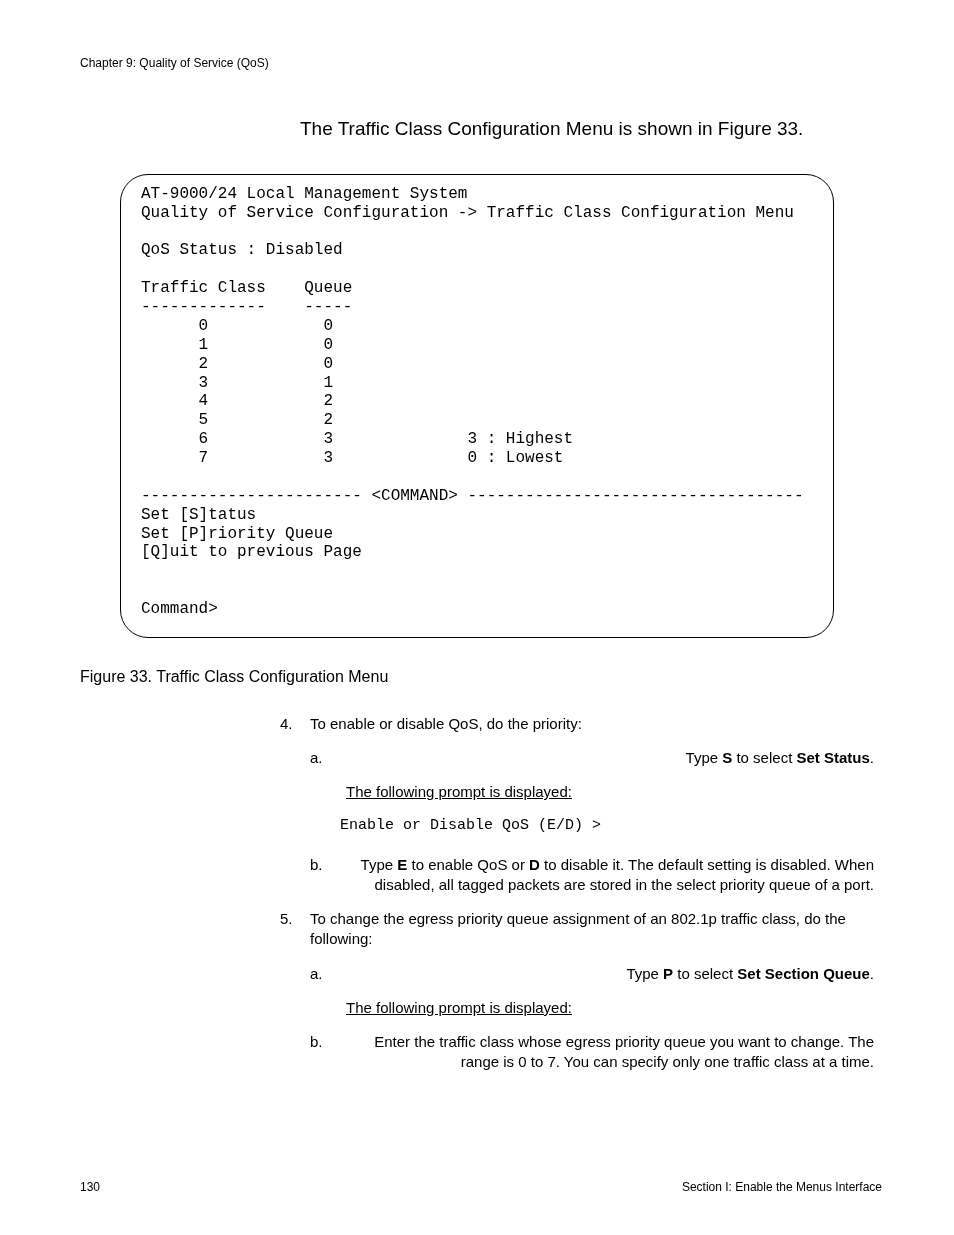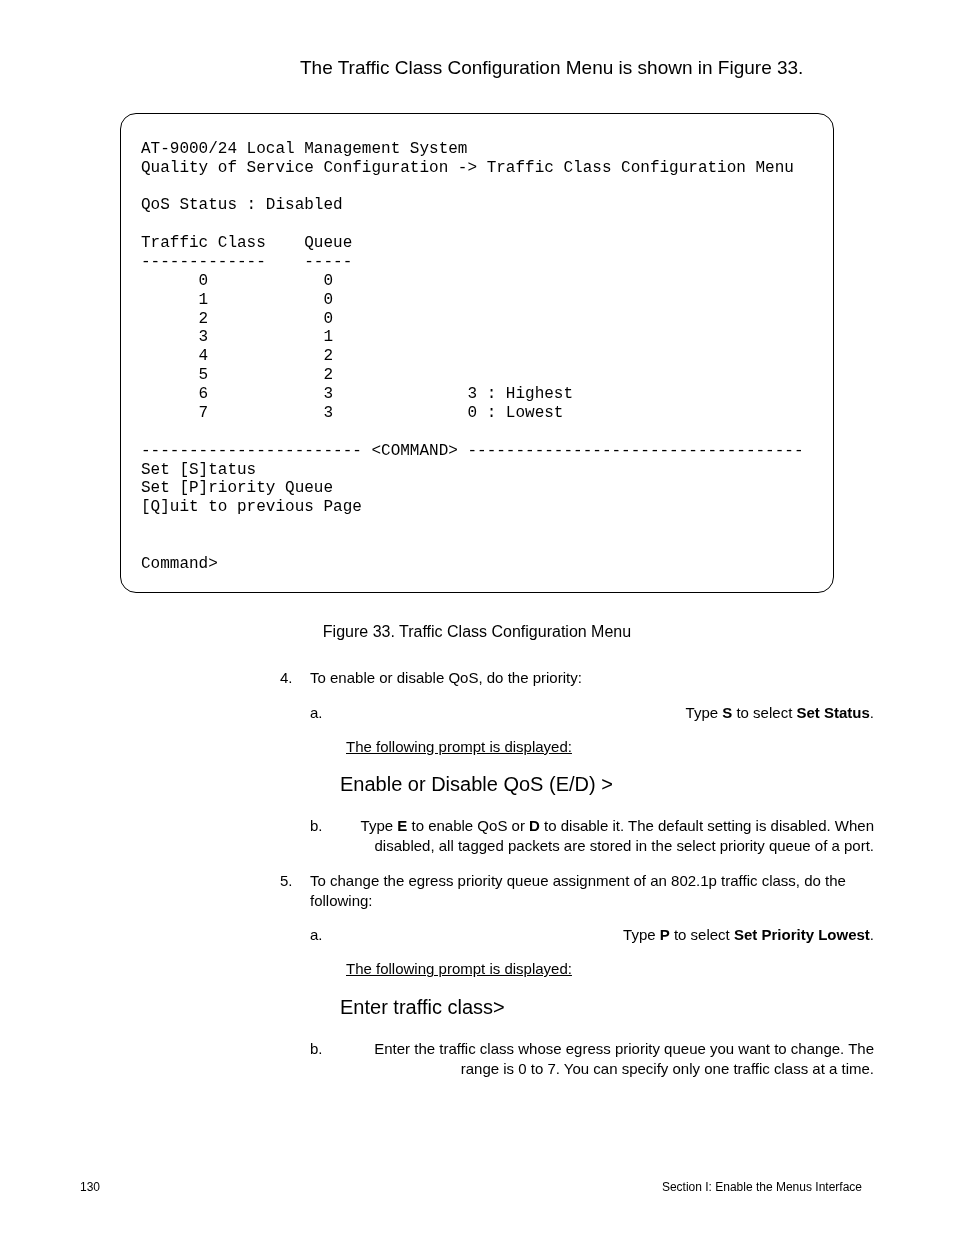--- a/index.html
+++ b/index.html
@@ -23,29 +23,29 @@
     margin-bottom: 45px;
   }
   .intro {
     margin-left: 220px;
     margin-bottom: 32px;
     font-size: 19px;
   }
   .terminal-box {
     margin: 0 40px 0 40px;
     border: 1.5px solid #000;
-    border-radius: 16px;
-    padding: 26px 20px 18px 20px;
+    border-radius: 28px;
+    padding: 10px 20px 18px 20px;
     font-family: "Lucida Console", Consolas, "Courier New", monospace;
     font-size: 16px;
     line-height: 1.18;
     white-space: pre;
   }
   .figure-caption {
-    text-align: center;
+    text-align: left;
     margin: 28px 0 26px 0;
     font-size: 16px;
   }
   .body-col {
     margin-left: 200px;
   }
   .step {
     display: flex;
     margin-bottom: 14px;
   }
@@ -69,40 +69,41 @@
     flex: 1;
     text-align: right;
   }
   .para {
     margin-left: 66px;
     margin-bottom: 14px;
     text-decoration: underline;
   }
   .prompt-line {
     margin-left: 60px;
-    font-family: Liberation Sans, sans-serif;
+    font-family: Liberation Mono, monospace;
     margin-bottom: 18px;
-    font-size: 20px;
+    font-size: 15px;
   }
   .footer {
     position: absolute;
     bottom: 40px;
     left: 80px;
-    right: 92px;
+    right: 72px;
     display: flex;
     justify-content: space-between;
     font-size: 12px;
   }
   b { font-weight: bold; }
 </style>
 </head>
 <body>
 
 <div class="page">
 
+  <div class="chapter-line">Chapter 9: Quality of Service (QoS)</div>
 
   <div class="intro">The Traffic Class Configuration Menu is shown in Figure 33.</div>
 
   <div class="terminal-box">AT-9000/24 Local Management System
 Quality of Service Configuration -&gt; Traffic Class Configuration Menu
 
 QoS Status : Disabled
 
 Traffic Class    Queue
 -------------    -----
@@ -151,27 +152,26 @@
     </div>
 
     <div class="step">
       <div class="num">5.</div>
       <div class="txt">To change the egress priority queue assignment of an 802.1p traffic class, do the following:</div>
     </div>
 
     <div class="substep">
       <div class="letter">a.</div>
       <div class="txt">
-        <span>Type </span><b>P</b><span> to select </span><b>Set Priority Lowest</b><span>.</span>
+        <span>Type </span><b>P</b><span> to select </span><b>Set Section Queue</b><span>.</span>
       </div>
     </div>
 
     <div class="para">The following prompt is displayed:</div>
 
-    <div class="prompt-line">Enter traffic class&gt;</div>
 
     <div class="substep">
       <div class="letter">b.</div>
       <div class="txt">Enter the traffic class whose egress priority queue you want to change. The range is 0 to 7. You can specify only one traffic class at a time.</div>
     </div>
 
   </div>
 
   <div class="footer">
     <span>130</span>

